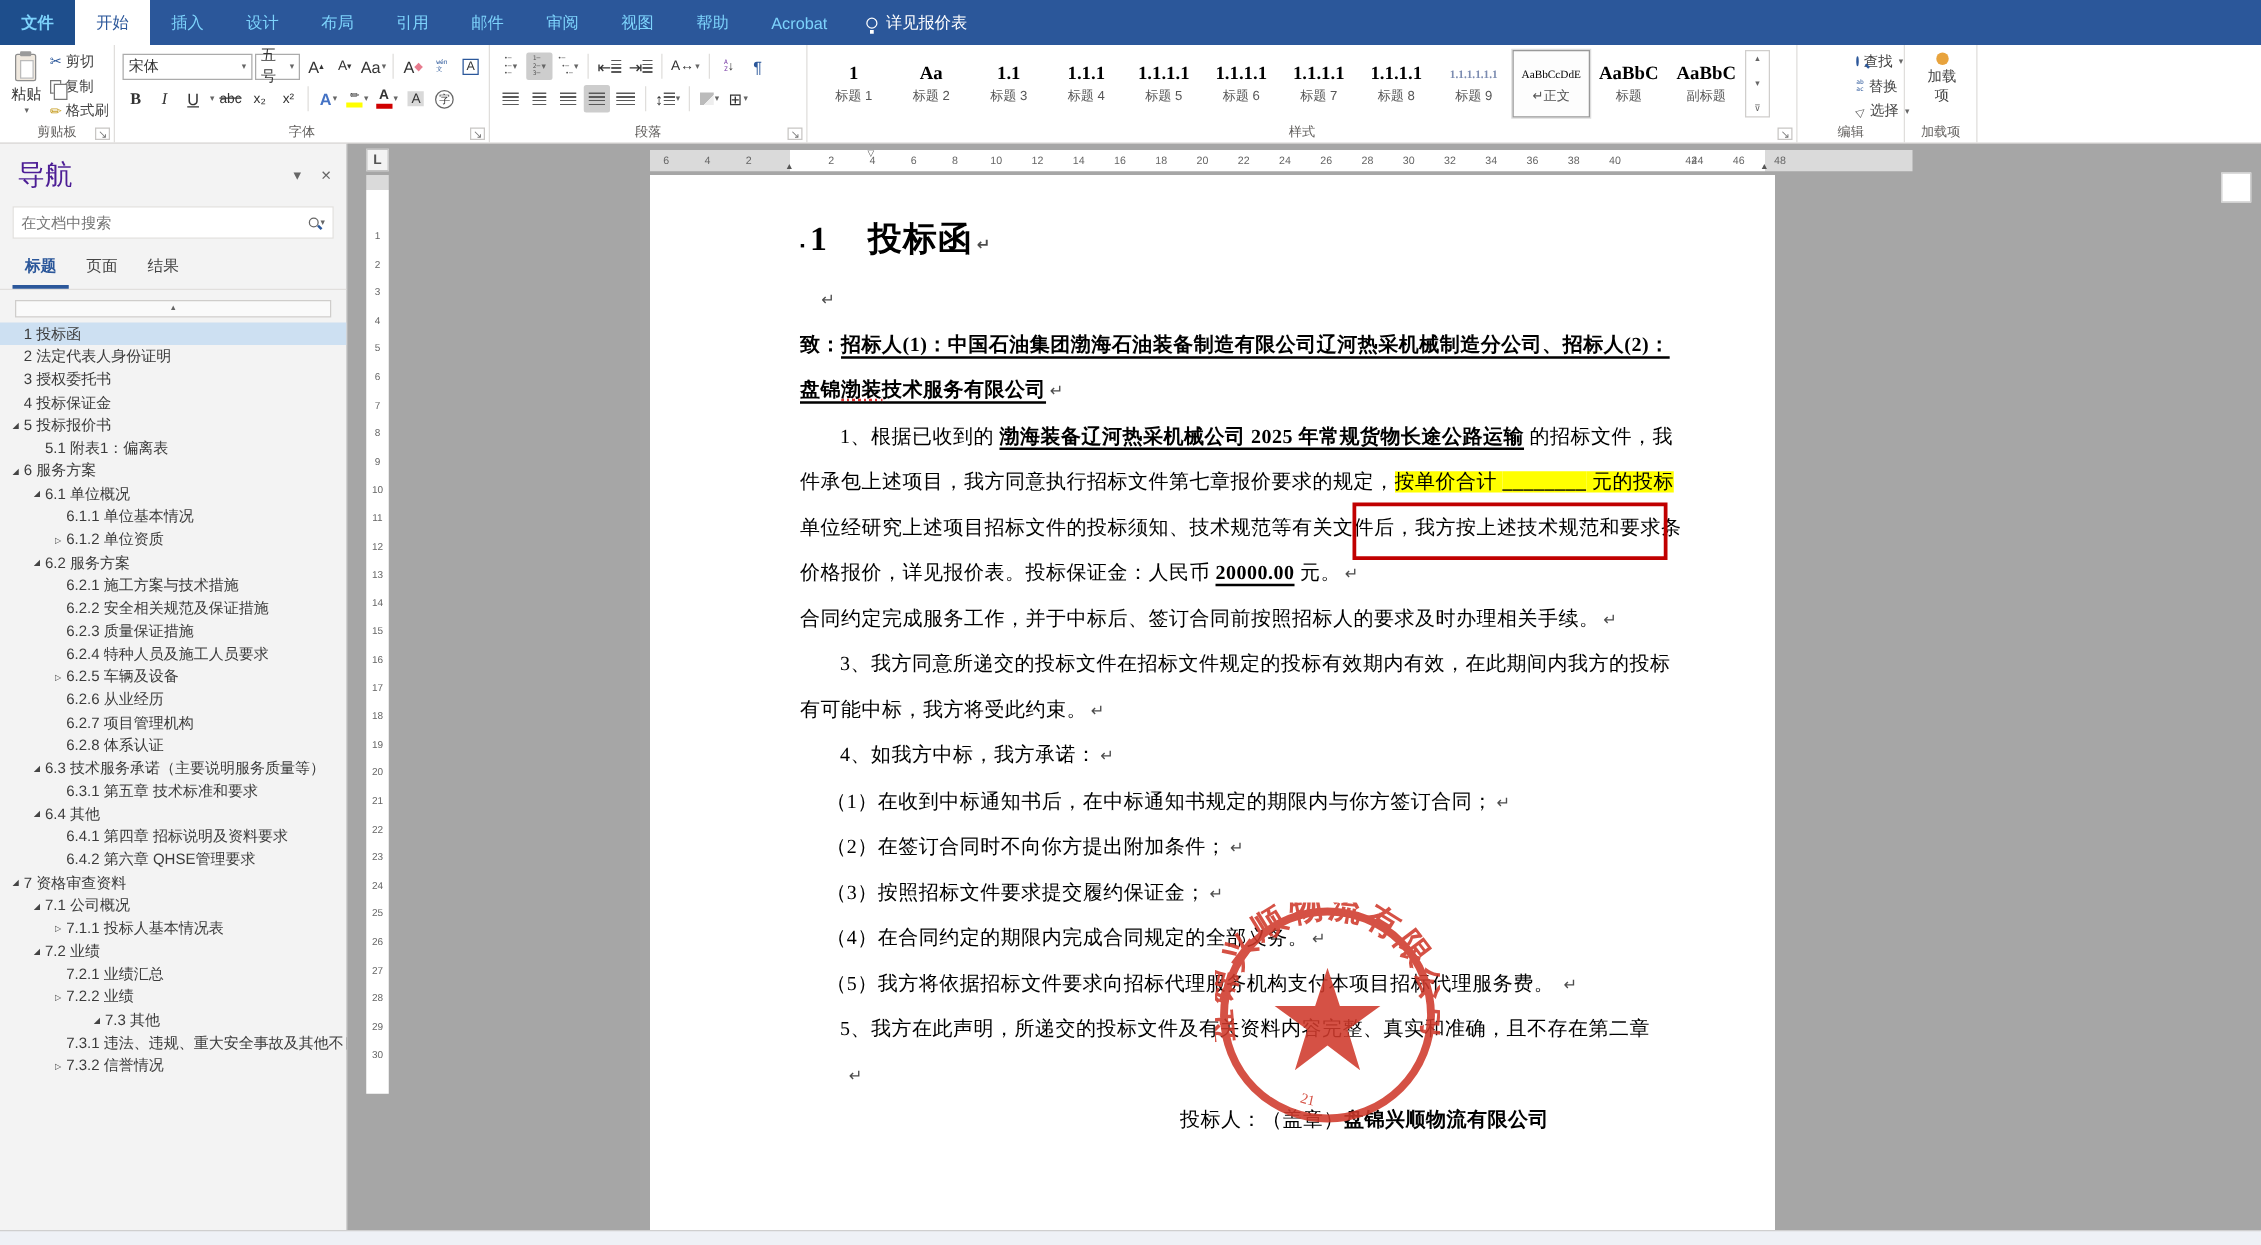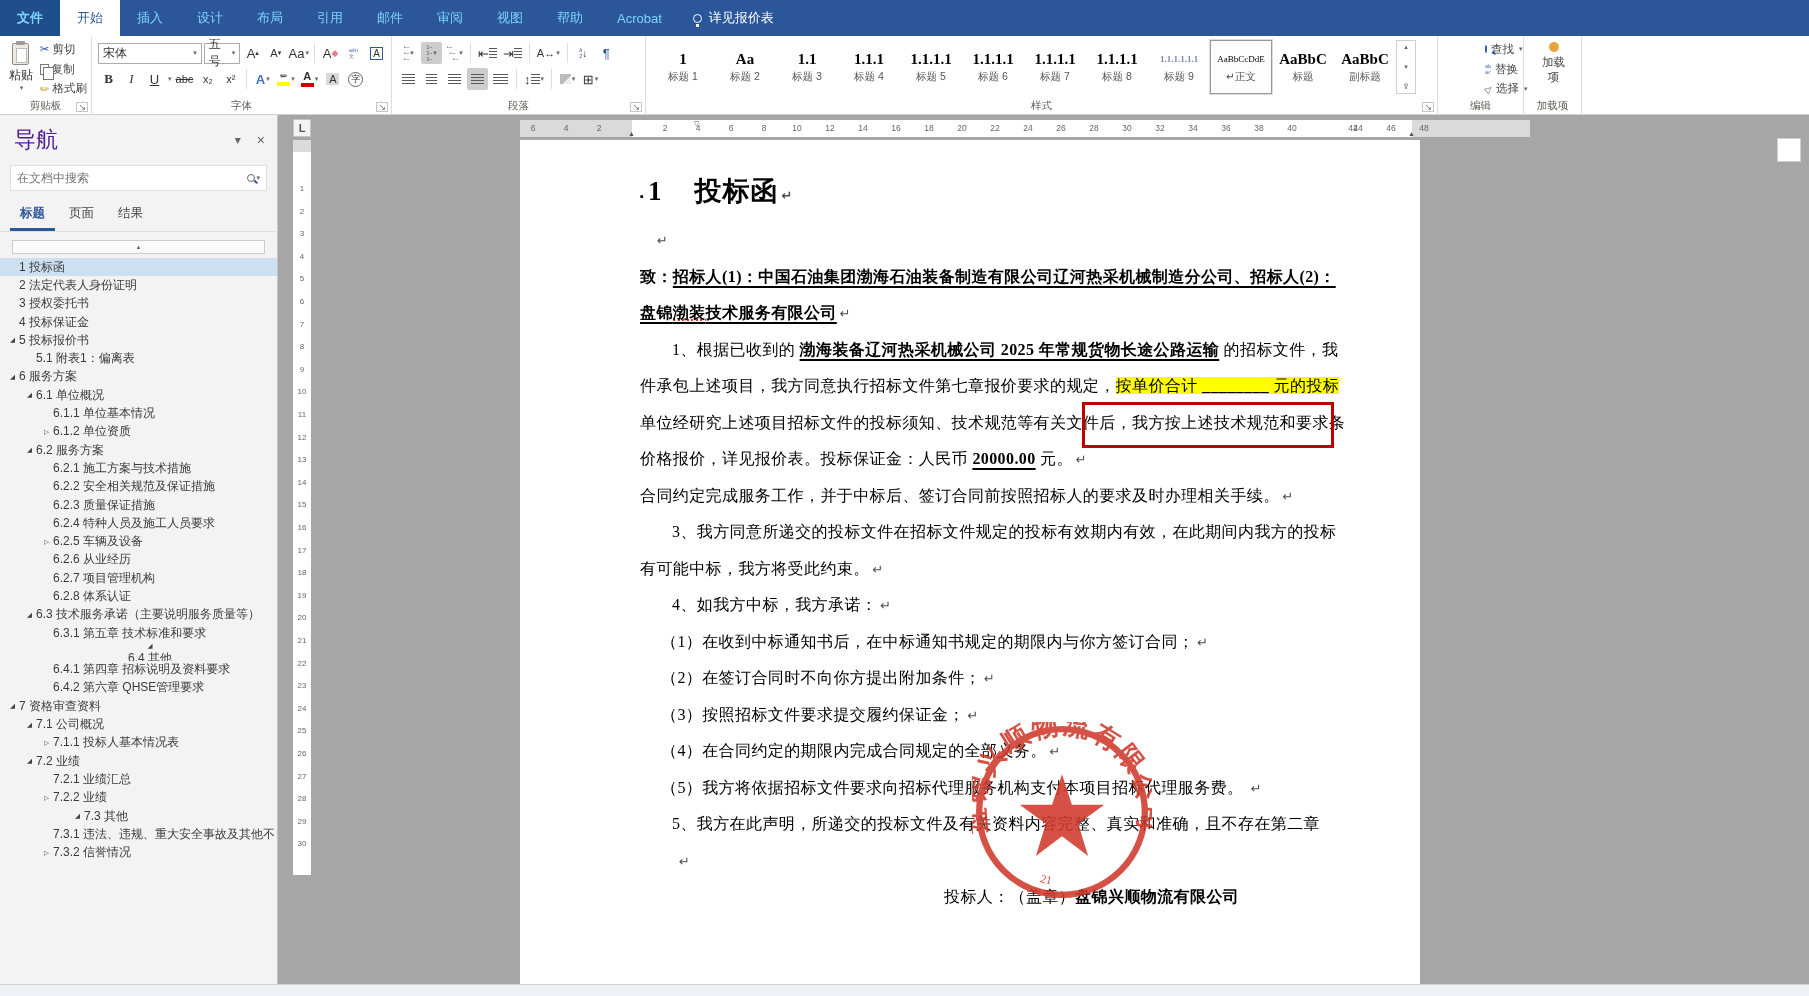--- a/index.html
+++ b/index.html
@@ -493,21 +493,21 @@
           <span>6.2.8 体系认证</span>
         </div>
         <div class="tree-row" style="padding-left: 23px;">
           <span class="tree-arrow">◢</span>
           <span>6.3 技术服务承诺（主要说明服务质量等）</span>
         </div>
         <div class="tree-row" style="padding-left: 40px;">
           <span class="tree-arrow"></span>
           <span>6.3.1 第五章  技术标准和要求</span>
         </div>
-        <div class="tree-row" style="padding-left: 23px; flex-direction: column;">
+        <div class="tree-row" style="padding-left: 23px;">
           <span class="tree-arrow">◢</span>
           <span>6.4 其他</span>
         </div>
         <div class="tree-row" style="padding-left: 40px;">
           <span class="tree-arrow"></span>
           <span>6.4.1 第四章  招标说明及资料要求</span>
         </div>
         <div class="tree-row" style="padding-left: 40px;">
           <span class="tree-arrow"></span>
           <span>6.4.2 第六章  QHSE管理要求</span>

